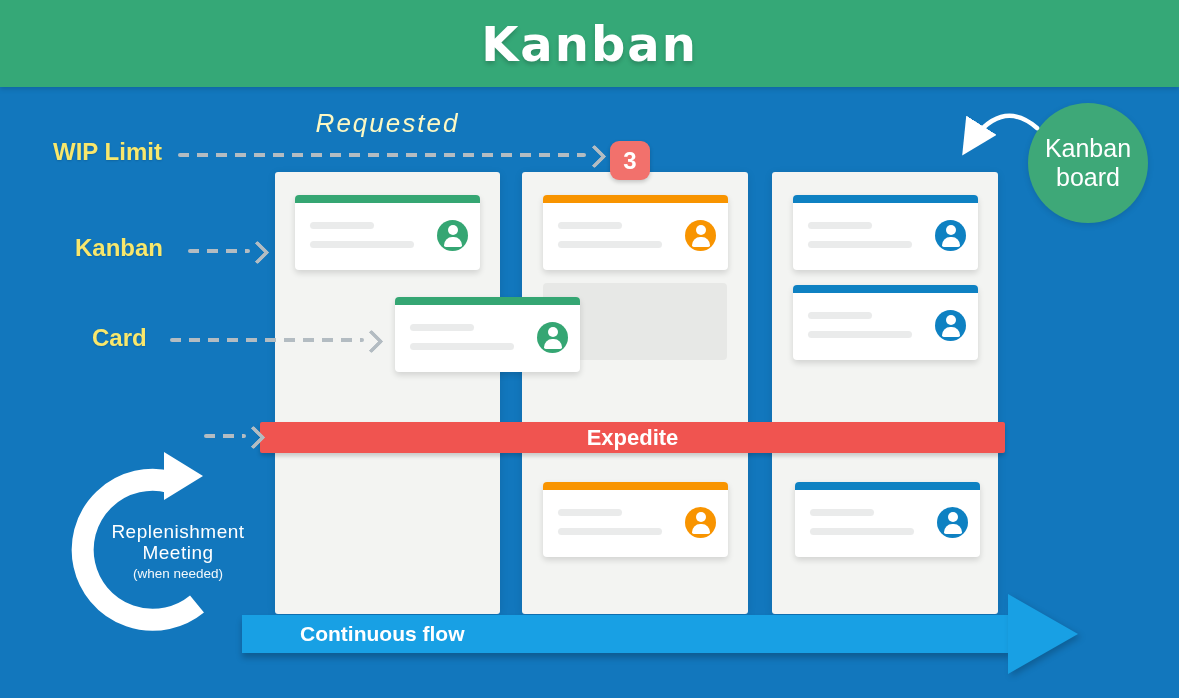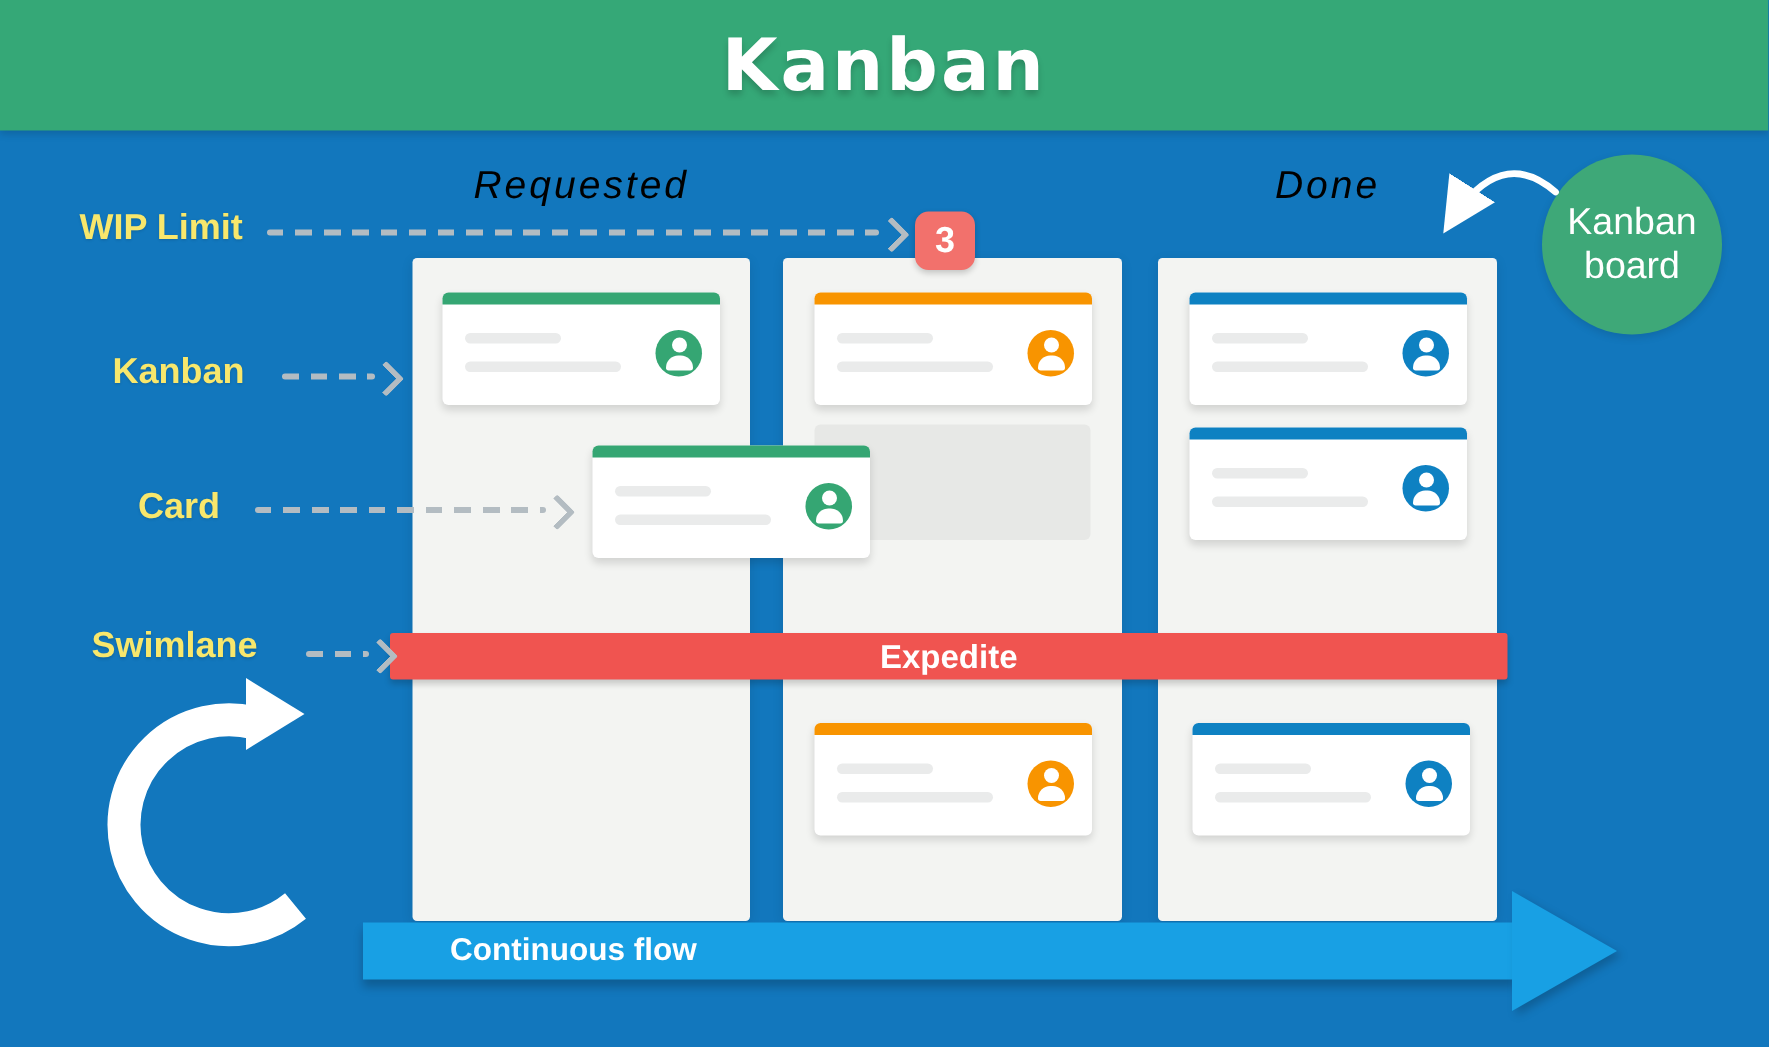--- a/index.html
+++ b/index.html
@@ -19,21 +19,21 @@
     box-shadow:0 2px 5px rgba(0,0,0,.15); z-index:6;
   }
   .banner h1 {
     margin:0; color:#fff; font-size:48px; font-weight:600; letter-spacing:2px;
     text-shadow:0 3px 4px rgba(0,0,0,.18);
     font-family:"DejaVu Sans","Liberation Sans",sans-serif;
   }
 
   
   .col-header {
-    position:absolute; top:108px; height:34px; color:#000000;
+    position:absolute; top:108px; height:34px; color:#fef9c3;
     font-style:italic; font-size:26px; letter-spacing:2px;
     text-align:center; z-index:3;
   }
   .h-req  { left:275px; width:225px; }
   .h-prog { left:522px; width:226px; }
   .h-done { left:772px; width:226px; }
 
   
   .column {
     position:absolute; top:172px; height:442px;
@@ -159,38 +159,36 @@
 </head>
 <body>
 
 <div class="stage">
 
   <div class="banner">
     <h1>Kanban</h1>
   </div>
 
   <div class="col-header h-req">Requested</div>
-  <div class="col-header h-done">Done</div>
 
   <div class="column c-req"></div>
   <div class="column c-prog"></div>
   <div class="column c-done"></div>
 
   <div class="swimlane-bar">
     <span>Expedite</span>
   </div>
 
   <div class="wip-badge">
     <span>3</span>
   </div>
 
   <div class="ylabel l-wip">WIP Limit</div>
   <div class="ylabel l-col">Kanban</div>
   <div class="ylabel l-card">Card</div>
-  <div class="ylabel l-swim">Swimlane</div>
 
   <div class="dash d-wip"></div>
   <span class="chev ch-wip"></span>
   <div class="dash d-col"></div>
   <span class="chev ch-col"></span>
   <div class="dash d-card"></div>
   <span class="chev ch-card"></span>
   <div class="dash d-swim"></div>
   <span class="chev ch-swim"></span>
 
@@ -204,20 +202,25 @@
         <path d="M0,0 L8,4 L0,8 z" fill="#ffffff"></path>
       </marker>
     </defs>
     <path d="M 97 40 Q 60 8 27 60" fill="none" stroke="#ffffff" stroke-width="4.5" stroke-linecap="round" marker-end="url(#wh)"></path>
   </svg>
 
   <svg class="replenish-svg" width="210" height="210">
     <path d="M 115 32 A 70 70 0 1 0 142 154" fill="none" stroke="#ffffff" stroke-width="22"></path>
     <polygon points="109,2 109,50 148,26" fill="#ffffff"></polygon>
   </svg>
+  <div class="replenish-text">
+    <div class="t1">Replenishment</div>
+    <div class="t1">Meeting</div>
+    <div class="t2">(when needed)</div>
+  </div>
 
   <div class="flow-bar"></div>
   <div class="flow-head"></div>
   <div class="flow-label">Continuous flow</div>
 
 <div class="card" style="left: 295px; top: 195px;">
       <div class="bar acc-green"></div>
       <div class="ln ln1"></div>
       <div class="ln ln2"></div>
       <div class="avatar acc-green"></div>

